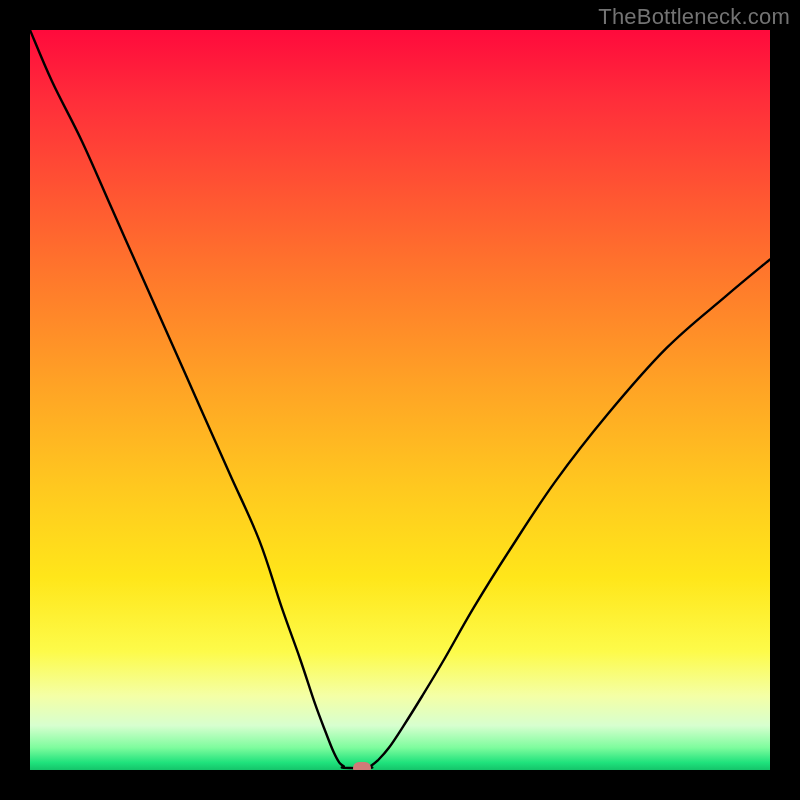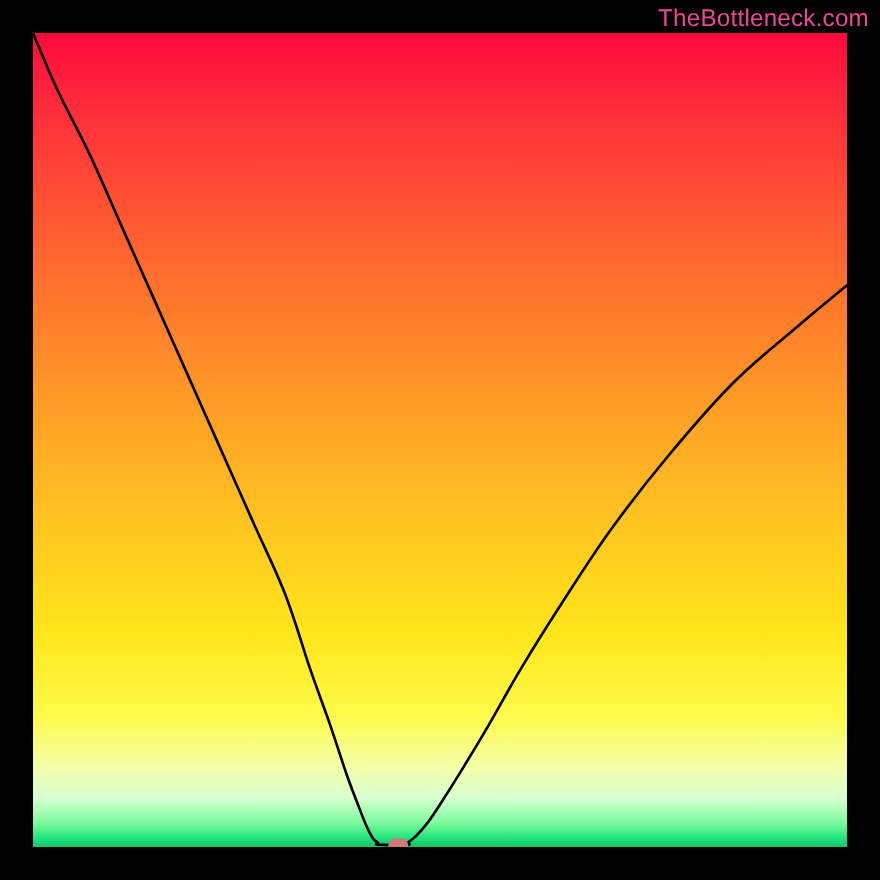--- a/index.html
+++ b/index.html
@@ -14,21 +14,21 @@
   .frame {
     position: absolute;
     left: 0; top: 0;
     width: 800px; height: 800px;
     background: #000;
   }
   .watermark {
     position: absolute;
     top: 4px;
     right: 10px;
-    color: #ec4899;
+    color: #737373;
     font-size: 22px;
     font-weight: 400;
     letter-spacing: 0.2px;
     z-index: 10;
     margin-left: 26px;
   }
   .plot-area {
     position: absolute;
     left: 30px;
     top: 30px;

